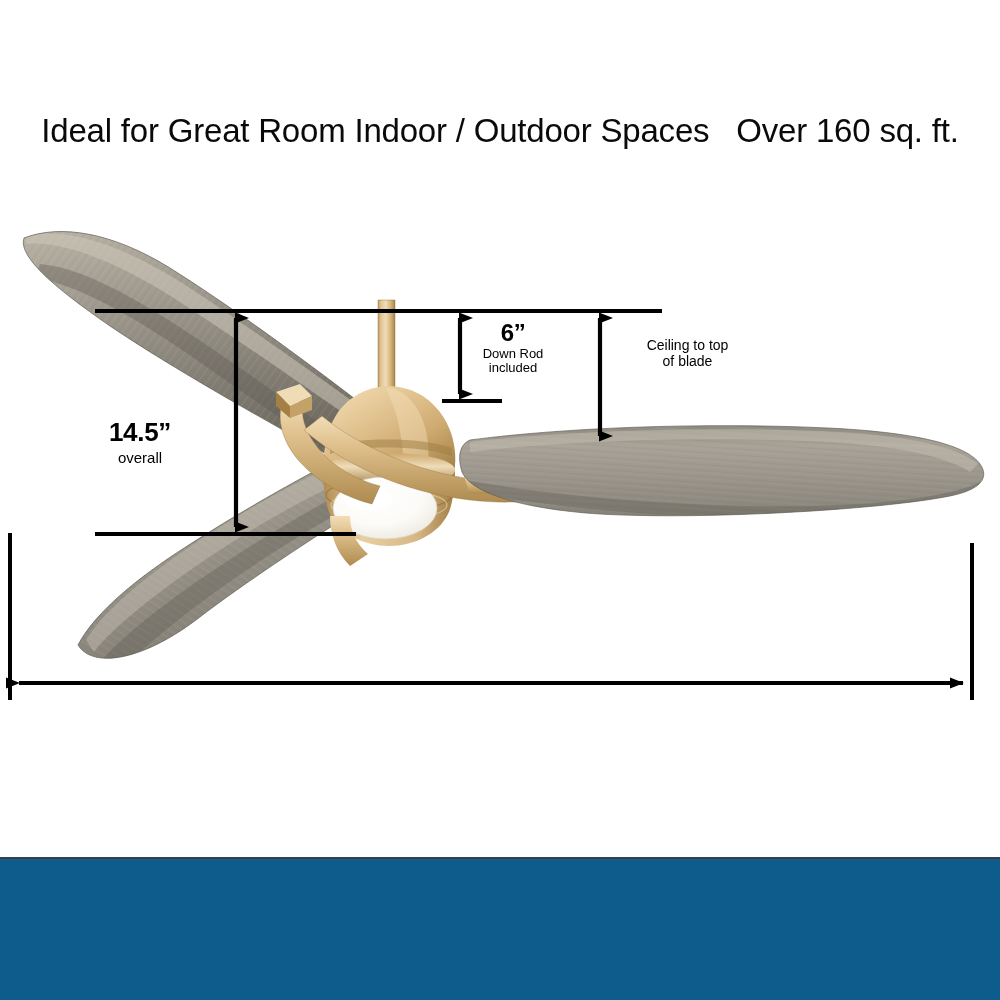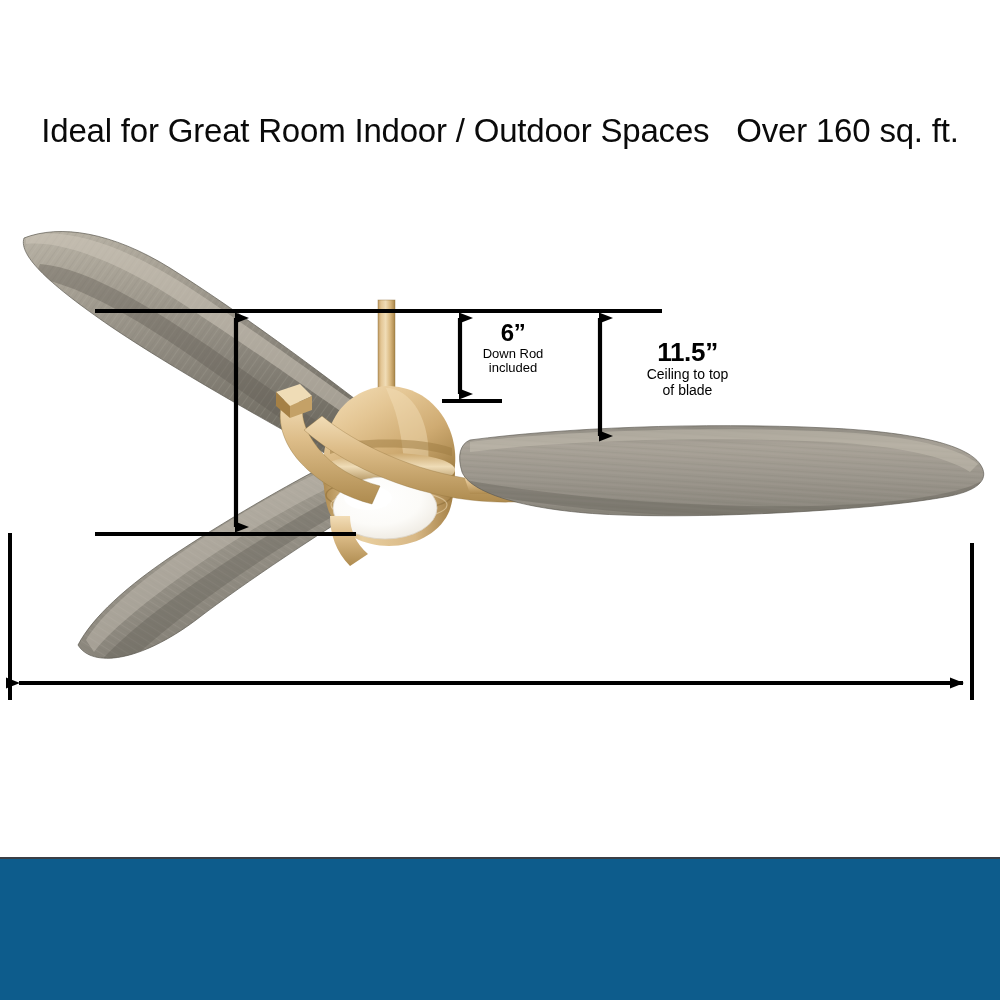--- a/index.html
+++ b/index.html
@@ -297,29 +297,32 @@
       <line x1="460" y1="318" x2="460" y2="394" stroke="#000" stroke-width="4.2" marker-start="url(#arrDown)" marker-end="url(#arrDown)"></line>
       <line x1="442" y1="401" x2="502" y2="401" stroke="#000" stroke-width="4"></line>
 
       <line x1="600" y1="318" x2="600" y2="436" stroke="#000" stroke-width="4.2" marker-start="url(#arrDown)" marker-end="url(#arrDown)"></line>
 
       <line x1="10" y1="533" x2="10" y2="700" stroke="#000" stroke-width="4"></line>
       <line x1="972" y1="543" x2="972" y2="700" stroke="#000" stroke-width="4"></line>
       <line x1="19" y1="683" x2="963" y2="683" stroke="#000" stroke-width="4.2" marker-start="url(#arrH)" marker-end="url(#arrH)"></line>
     </svg>
 
+    <div id="lbl-145" class="dimlabel">
+      <span class="big">14.5”</span>
+      <span class="sub">overall</span>
+    </div>
 
     <div id="lbl-6" class="dimlabel">
       <span class="big">6”</span>
       <span class="sub">Down Rod</span>
       <span class="sub b2">included</span>
     </div>
 
     <div id="lbl-115" class="dimlabel">
-      <span class="big">11.5”</span>
       <span class="sub">Ceiling to top</span>
       <span class="sub">of blade</span>
     </div>
 
   </div>
 
   <div id="banner">
     
   </div>
 

